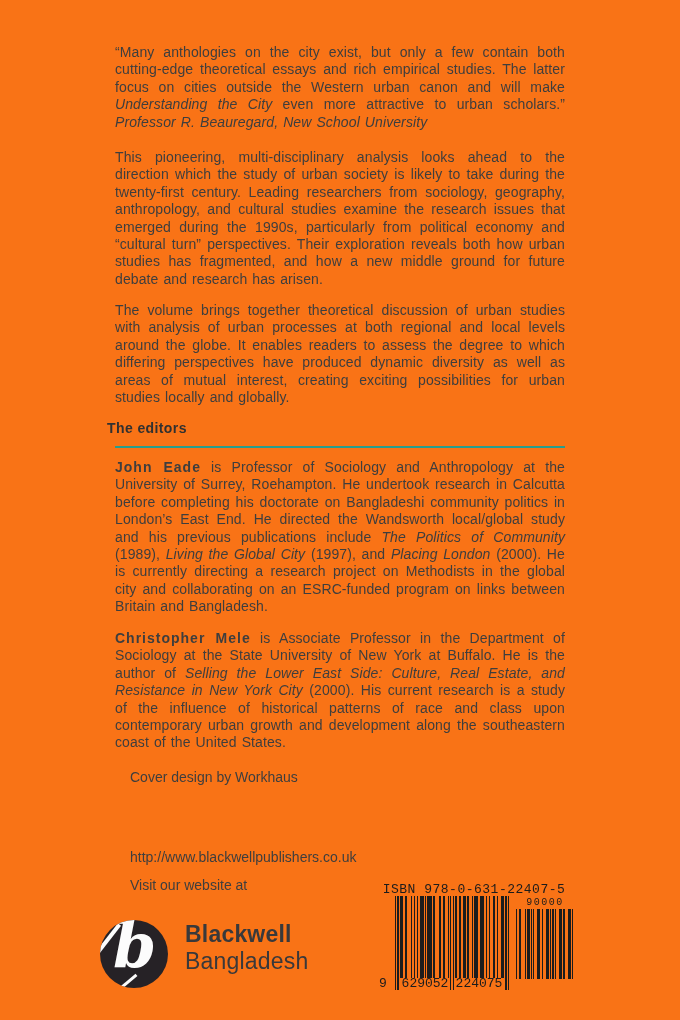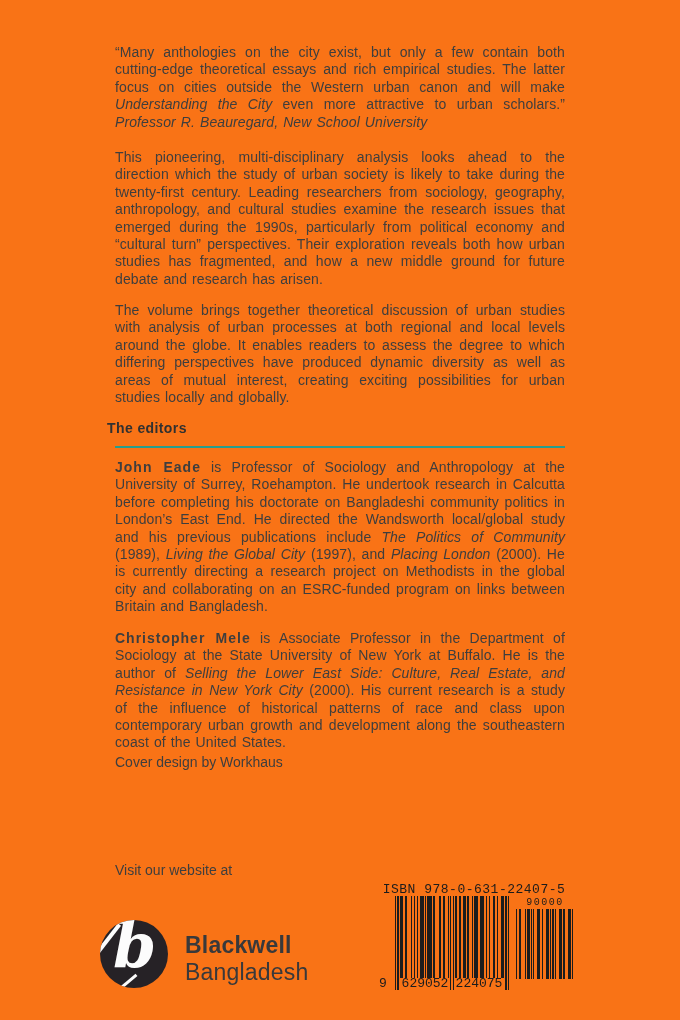--- a/index.html
+++ b/index.html
@@ -14,21 +14,21 @@
     letter-spacing:0.1px;word-spacing:1px;
   }
   .seg-i{font-style:italic;}
   .seg-b{font-weight:700;letter-spacing:1px;}
   .editors-heading{
     position:absolute;left:107px;top:420px;margin:0;
     font-size:14px;font-weight:700;color:#313131;letter-spacing:0.4px;
   }
   .rule{position:absolute;left:115px;top:446px;width:450px;height:2px;}
   .plain{
-    position:absolute;left:115px;margin:0;font-size:14px;line-height:17.4px;
+    position:absolute;left:115px;margin:15px;font-size:14px;line-height:17.4px;
     text-align:left;
   }
   
   .logo{position:absolute;left:100px;top:916px;display:flex;align-items:flex-start;}
   .logo-mark{
     position:relative;width:68px;height:68px;border-radius:50%;
     background:#262226;margin-top:4px;overflow:hidden;flex:0 0 auto;
   }
   .logo-b{
     position:absolute;left:13px;top:-14px;
@@ -36,21 +36,21 @@
     font-size:62px;color:#fcfcfc;line-height:1.3;
   }
   .logo-slash{
     position:absolute;left:-8px;top:16px;width:34px;height:4px;
     background:#fcfcfc;transform:rotate(-52deg);
   }
   .logo-tail{
     position:absolute;left:10px;bottom:2px;width:30px;height:3px;
     background:#fcfcfc;transform:rotate(-40deg);
   }
-  .logo-text{margin-left:17px;margin-top:16px;color:#39393b;}
+  .logo-text{margin-left:17px;margin-top:5px;color:#39393b;}
   .logo-line1{font-size:23px;font-weight:700;line-height:27px;letter-spacing:0.2px;}
   .logo-line2{font-size:23px;font-weight:400;line-height:27px;letter-spacing:0.2px;}
   
   .barcode{position:absolute;left:373px;top:862px;width:202px;height:114px;color:#1c1c1c;margin-top:21px;}
   .isbn-label{
     position:absolute;left:0;top:0;width:202px;text-align:center;
     font-family:"Liberation Mono",monospace;font-size:13px;line-height:13px;
     letter-spacing:0.5px;white-space:nowrap;
   }
   .addon-label{
@@ -84,20 +84,21 @@
   <div class="rule" id="accent-rule" style="background: rgb(39, 158, 142);"></div>
 
   <p class="para" style="top:459px"><span class="seg-b">John Eade</span><span> is Professor of Sociology and Anthropology at the University of Surrey, Roehampton. He undertook research in Calcutta before completing his doctorate on Bangladeshi community politics in London’s East End. He directed the Wandsworth local/global study and his previous publications include </span><span class="seg-i">The Politics of Community</span><span> (1989), </span><span class="seg-i">Living the Global City</span><span> (1997), and </span><span class="seg-i">Placing London</span><span> (2000). He is currently directing a research project on Methodists in the global city and collaborating on an ESRC-funded program on links between Britain and Bangladesh.</span></p>
 
   <p class="para" style="top:630px"><span class="seg-b">Christopher Mele</span><span> is Associate Professor in the Department of Sociology at the State University of New York at Buffalo. He is the author of </span><span class="seg-i">Selling the Lower East Side: Culture, Real Estate, and Resistance in New York City</span><span> (2000). His current research is a study of the influence of historical patterns of race and class upon contemporary urban growth and development along the southeastern coast of the United States.</span></p>
 
   <p class="plain" style="top:754px">Cover design by Workhaus</p>
 
   <p class="plain" style="top:862px">Visit our website at</p>
 
+  <p class="plain" style="top:834px">http://www.blackwellpublishers.co.uk</p>
 
   <div class="logo">
     <div class="logo-mark">
       <span class="logo-b">b</span>
       <span class="logo-slash"></span>
       <span class="logo-tail"></span>
     </div>
     <div class="logo-text">
       <div class="logo-line1">Blackwell</div>
       <div class="logo-line2">Bangladesh</div>

